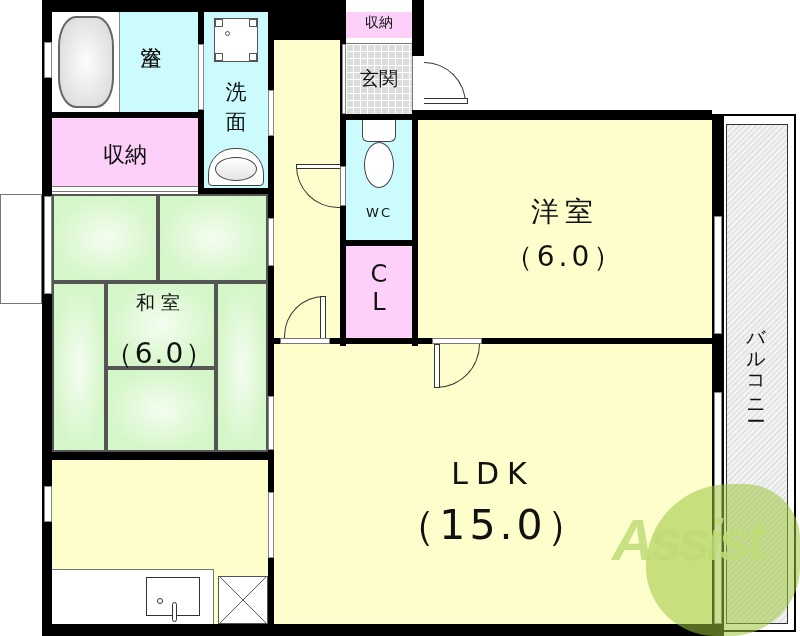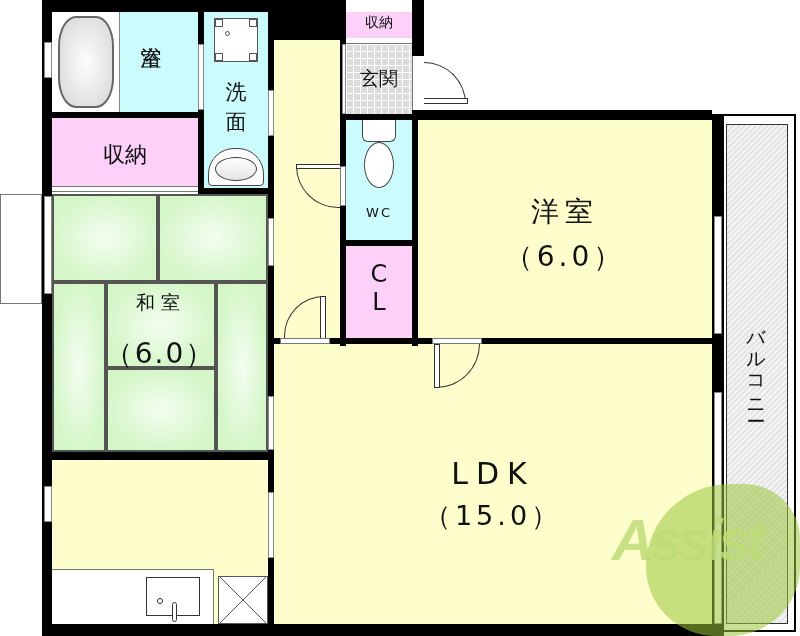--- a/index.html
+++ b/index.html
@@ -92,21 +92,21 @@
 <div class="room yellow" style="left:52px;top:460px;width:216px;height:164px;"></div>
 <div class="abs" style="left:52px;top:569px;width:162px;height:55px;background:#fff;border:1px solid #777;border-left:none;border-bottom:none;"></div>
 <div class="abs" style="left:146px;top:577px;width:54px;height:39px;border:1px solid #333;background:#fff;">
   <div class="abs" style="left:10px;top:20px;width:6px;height:6px;border:1px solid #333;border-radius:50%;"></div>
   <div class="abs" style="left:25px;top:24px;width:5px;height:20px;border:1px solid #333;border-radius:3px;background:#fff;"></div>
 </div>
 <div class="abs" style="left:218px;top:576px;width:50px;height:48px;border:1px solid #555;background:linear-gradient(45deg,transparent 49%,#555 49.5%,#555 50.5%,transparent 51%),linear-gradient(-45deg,transparent 49%,#555 49.5%,#555 50.5%,transparent 51%);background-color:#fff;"></div>
 
 <div class="room yellow" style="left:274px;top:344px;width:438px;height:280px;"></div>
 <div class="label" style="left:274px;top:456px;width:438px;font-size:30px;letter-spacing:8px;">LDK</div>
-<div class="label" style="left:274px;top:498px;width:438px;font-size:27px;letter-spacing:4px;">（15.0）</div>
+<div class="label" style="left:274px;top:498px;width:438px;font-size:41px;letter-spacing:4px;">（15.0）</div>
 
 <div class="abs" style="left:436px;top:344px;width:44px;height:44px;border-right:1px solid #333;border-bottom:1px solid #333;border-radius:0 0 44px 0;"></div>
 <div class="abs" style="left:434px;top:344px;width:6px;height:44px;background:#fff;border:1px solid #333;"></div>
 
 <div class="abs" style="left:284px;top:296px;width:40px;height:44px;border-left:1px solid #333;border-top:1px solid #333;border-radius:44px 0 0 0;"></div>
 <div class="abs" style="left:320px;top:296px;width:6px;height:44px;background:#fff;border:1px solid #333;"></div>
 
 <div class="abs" style="left:712px;top:114px;width:84px;height:518px;border:2px solid #000;background:#fff;"></div>
 <div class="room hatch" style="left:726px;top:124px;width:62px;height:500px;border:1px solid #333;"></div>
 <div class="label vert" style="left:744px;top:316px;font-size:19px;letter-spacing:2px;">バルコニー</div>

